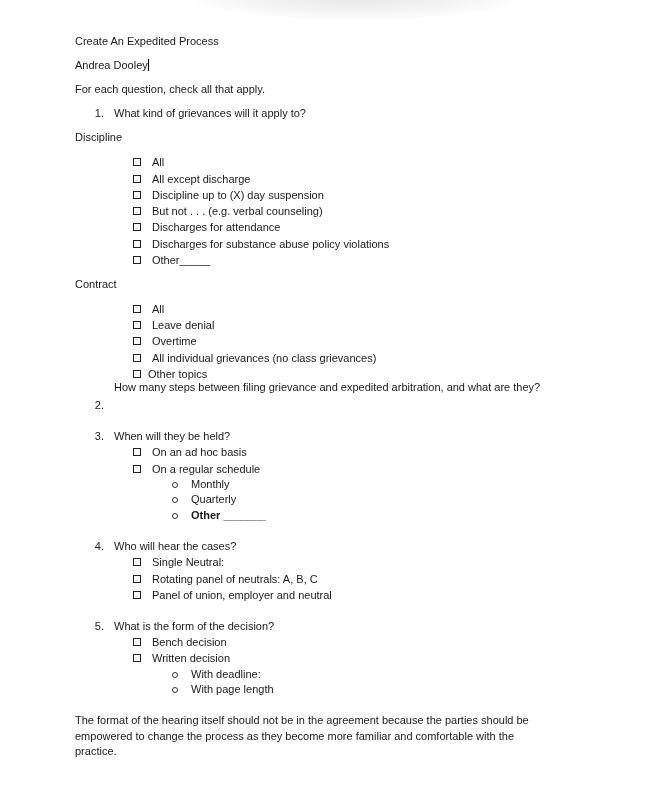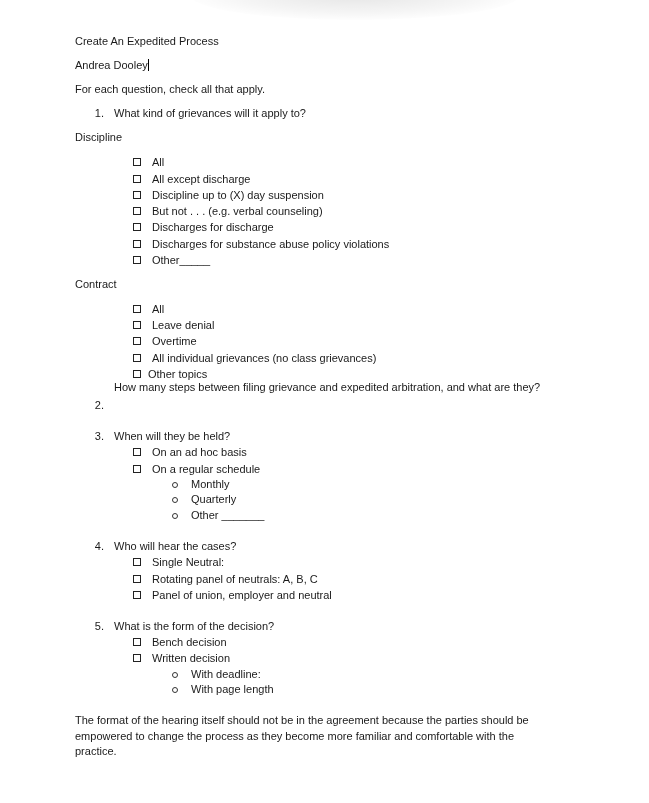--- a/index.html
+++ b/index.html
@@ -43,21 +43,21 @@
 
   <span class="box" style="left:133px;top:158px;"></span>
   <div class="abs" style="left:152px;top:155px;">All</div>
   <span class="box" style="left:133px;top:175px;"></span>
   <div class="abs" style="left:152px;top:172px;">All except discharge</div>
   <span class="box" style="left:133px;top:191px;"></span>
   <div class="abs" style="left:152px;top:188px;">Discipline up to (X) day suspension</div>
   <span class="box" style="left:133px;top:207px;"></span>
   <div class="abs" style="left:152px;top:204px;">But not . . . (e.g. verbal counseling)</div>
   <span class="box" style="left:133px;top:223px;"></span>
-  <div class="abs" style="left:152px;top:220px;">Discharges for discharge</div>
+  <div class="abs" style="left:152px;top:220px;">Discharges for attendance</div>
   <span class="box" style="left:133px;top:240px;"></span>
   <div class="abs" style="left:152px;top:237px;">Discharges for substance abuse policy violations</div>
   <span class="box" style="left:133px;top:256px;"></span>
   <div class="abs" style="left:152px;top:253px;">Other_____</div>
 
   <div class="abs" style="left:75px;top:277px;">Contract</div>
 
   <span class="box" style="left:133px;top:305px;"></span>
   <div class="abs" style="left:152px;top:302px;">All</div>
   <span class="box" style="left:133px;top:321px;"></span>
@@ -76,21 +76,21 @@
   <div class="abs" style="left:114px;top:429px;">When will they be held?</div>
   <span class="box" style="left:133px;top:448px;"></span>
   <div class="abs" style="left:152px;top:445px;">On an ad hoc basis</div>
   <span class="box" style="left:133px;top:465px;"></span>
   <div class="abs" style="left:152px;top:462px;">On a regular schedule</div>
   <span class="circ" style="left:172px;top:482px;"></span>
   <div class="abs" style="left:191px;top:477px;">Monthly</div>
   <span class="circ" style="left:172px;top:497px;"></span>
   <div class="abs" style="left:191px;top:492px;">Quarterly</div>
   <span class="circ" style="left:172px;top:513px;"></span>
-  <div class="abs" style="left:191px;top:508px;">Other _______</div>
+  <div class="abs" style="left:191px;top:508px;font-weight:bold;">Other _______</div>
 
   <div class="num abs" style="left:88px;top:539px;">4.</div>
   <div class="abs" style="left:114px;top:539px;">Who will hear the cases?</div>
   <span class="box" style="left:133px;top:558px;"></span>
   <div class="abs" style="left:152px;top:555px;">Single Neutral:</div>
   <span class="box" style="left:133px;top:575px;"></span>
   <div class="abs" style="left:152px;top:572px;">Rotating panel of neutrals: A, B, C</div>
   <span class="box" style="left:133px;top:591px;"></span>
   <div class="abs" style="left:152px;top:588px;">Panel of union, employer and neutral</div>
 

